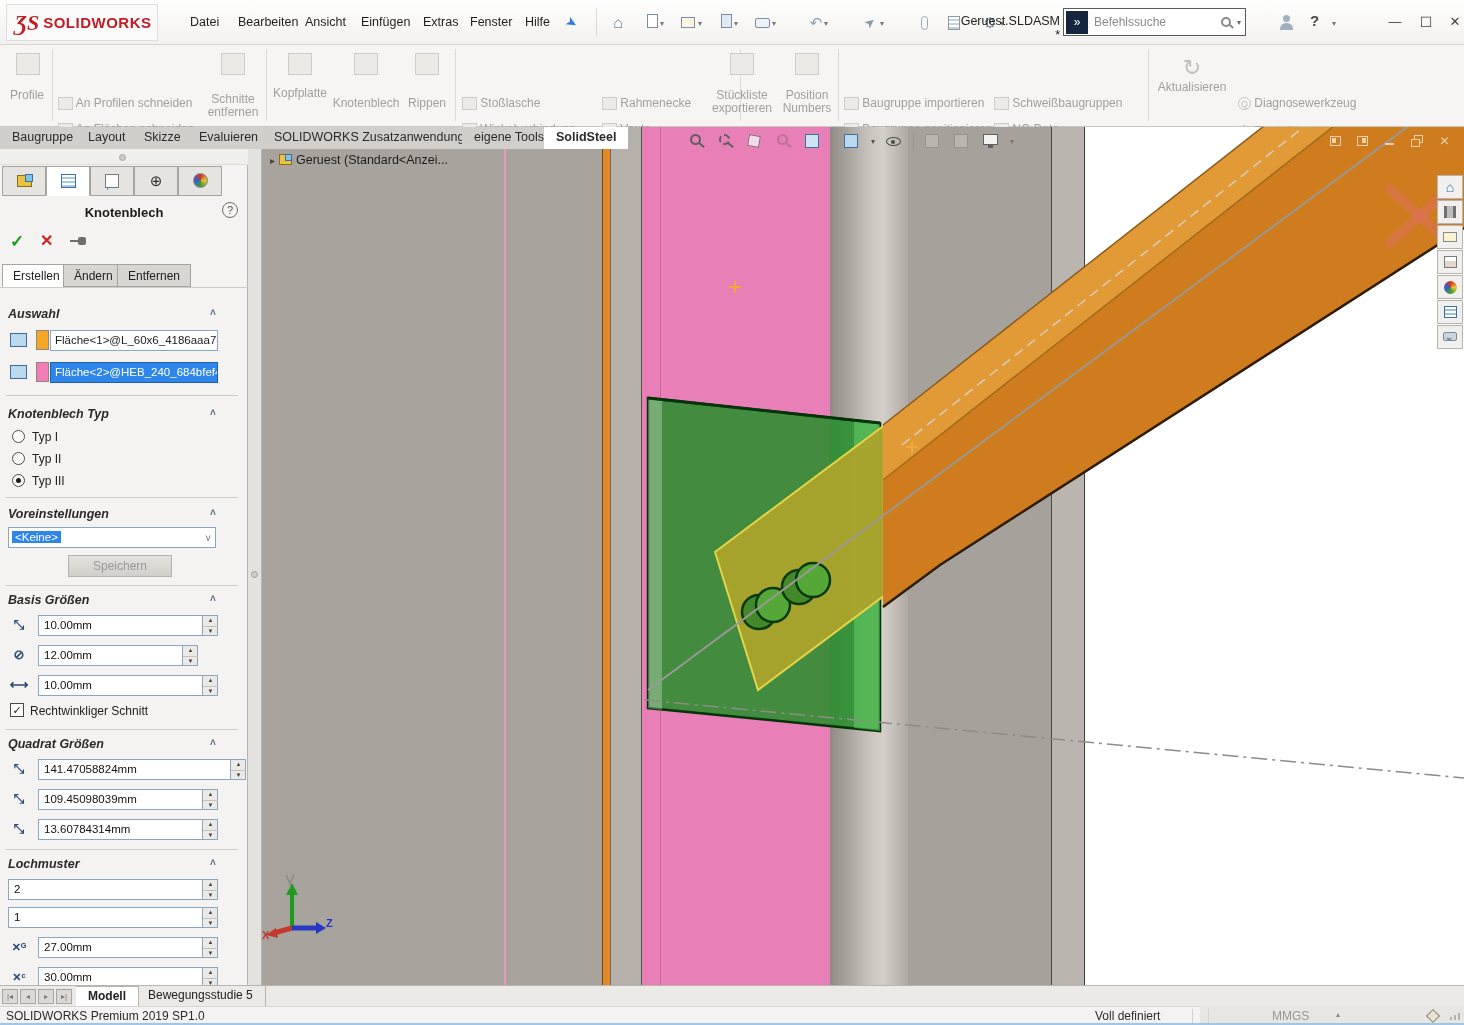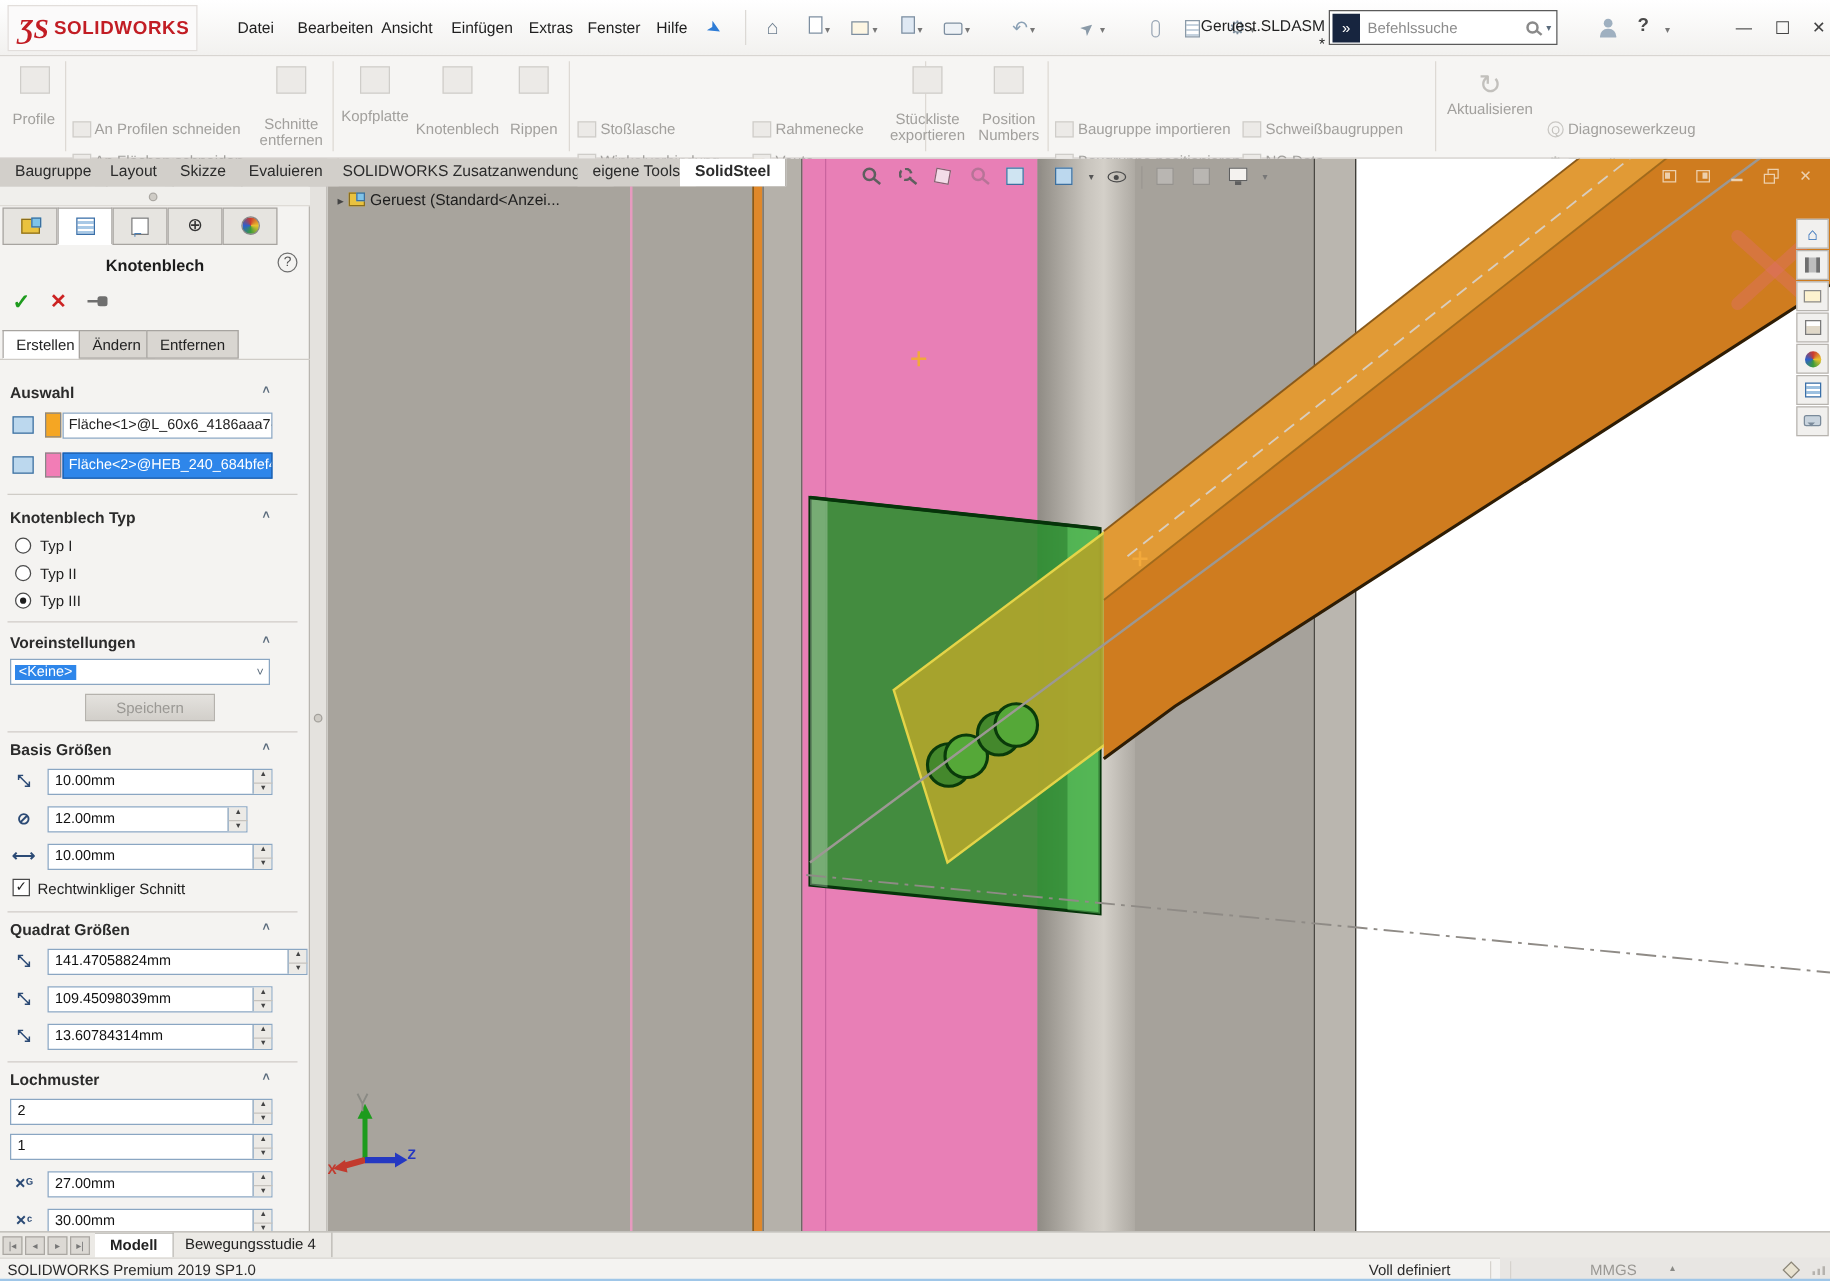--- a/index.html
+++ b/index.html
@@ -98,21 +98,21 @@
   .pm-title { left:0; top:56px; width:248px; text-align:center; font-weight:bold; font-size:13px; color:#1c1c1c; }
   .help-circ { left:222px; top:53px; width:16px; height:16px; border:1.5px solid #6f6f6f; border-radius:50%; text-align:center; line-height:14px; font-size:11px; color:#555; }
   .act-ok { left:10px; top:82px; font-size:17px; font-weight:bold; color:#1e9b1e; }
   .act-cancel { left:40px; top:82px; font-size:16px; font-weight:bold; color:#cc2222; }
   .act-pin { left:70px; top:86px; width:20px; height:14px; }
   .act-pin .pin-head { position:absolute; left:8px; top:2px; width:8px; height:8px; background:#6f6f6f; border-radius:2px; }
   .act-pin .pin-line { position:absolute; left:0; top:5px; width:9px; height:2px; background:#6f6f6f; }
   .mode-tab { top:115px; height:23px; line-height:22px; padding:0 10px; background:#d9d6d1; border:1px solid #a7a4a0; color:#222; }
   .mode-tab.active { background:#ffffff; border-bottom-color:#fff; }
   .panel-line { left:0; width:232px; height:1px; background:#cfccc7; }
-  .ghead { font-weight:bold; color:#2b2b2b; font-size:12.5px; }
+  .ghead { font-weight:bold; color:#2b2b2b; font-size:12.5px;font-style:italic; }
   .chev { color:#5a6b7c; font-size:10px; font-weight:bold; }
   .sel-cube { width:17px; height:14px; background:#bcd8ee; border:1.5px solid #3c6f9e; }
   .swatch { width:13px; height:20px; border:1px solid #888; }
   .sel-field { height:21px; background:#fff; border:1px solid #8aa6c2; line-height:19px; padding-left:4px; white-space:nowrap; overflow:hidden; font-size:11.5px; }
   .sel-field.sel { background:#2e86ea; color:#fff; border:1px solid #1c5ca8; }
   .radio { width:13px; height:13px; border:1.5px solid #4a4a4a; border-radius:50%; background:#fff; }
   .radio.on::after { content:""; position:absolute; left:2.5px; top:2.5px; width:5px; height:5px; border-radius:50%; background:#1e1e1e; }
   .drop { left:8px; width:208px; height:21px; background:#fff; border:1px solid #8aa6c2; line-height:19px; padding-left:3px; }
   .drop .val { background:#2e86ea; color:#fff; padding:0 3px; font-size:11.5px; }
   .drop .dchev { position:absolute; right:4px; top:1px; color:#5a6b7c; font-size:10px; }
@@ -574,21 +574,21 @@
 <div id="splitter" class="abs">
     <div class="split-dot abs"></div>
   </div>
 
 <div id="modeltabs" class="abs">
   <div class="nav-btn abs" style="left:2px;">|◂</div>
   <div class="nav-btn abs" style="left:20px;">◂</div>
   <div class="nav-btn abs" style="left:38px;">▸</div>
   <div class="nav-btn abs" style="left:56px;">▸|</div>
   <div class="mtab active abs" style="left:76px;">Modell</div>
-  <div class="mtab abs" style="left:136px;">Bewegungsstudie 4</div>
+  <div class="mtab abs" style="left:136px;">Bewegungsstudie 5</div>
 </div>
 
 <div id="statusbar" class="abs">
   <div class="abs" style="left:6px;top:2px;color:#2b2b2b;">SOLIDWORKS Premium 2019 SP1.0</div>
   <div class="abs" style="left:1095px;top:2px;color:#2b2b2b;">Voll definiert</div>
   <div class="st-sep abs" style="left:1192px;"></div>
   <div class="st-sep abs" style="left:1208px;"></div>
   <div class="abs" style="left:1272px;top:2px;color:#9a9894;">MMGS</div>
   <div class="abs" style="left:1336px;top:3px;color:#8a8a86;font-size:8px;">▴</div>
   <div class="tag-ic abs"></div>

